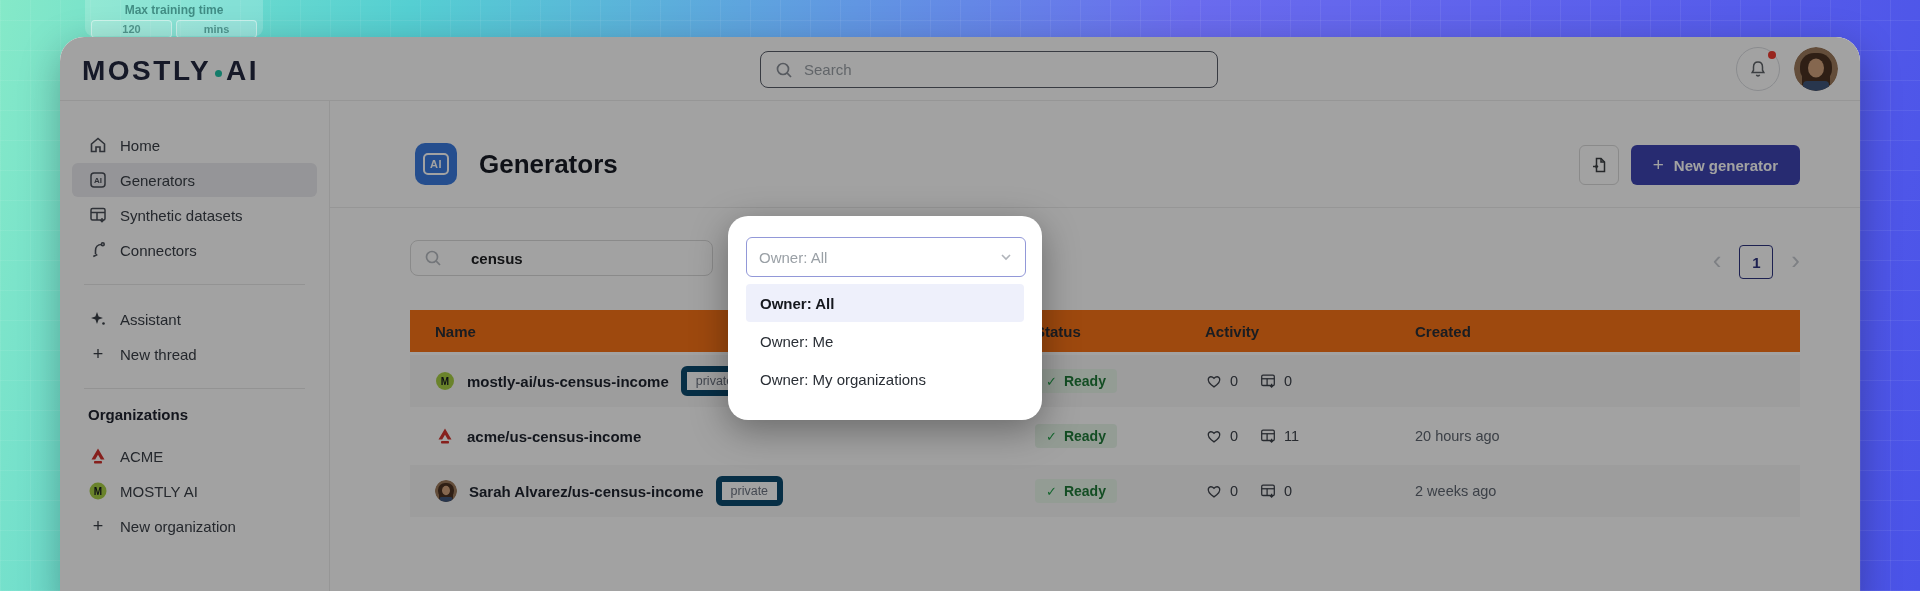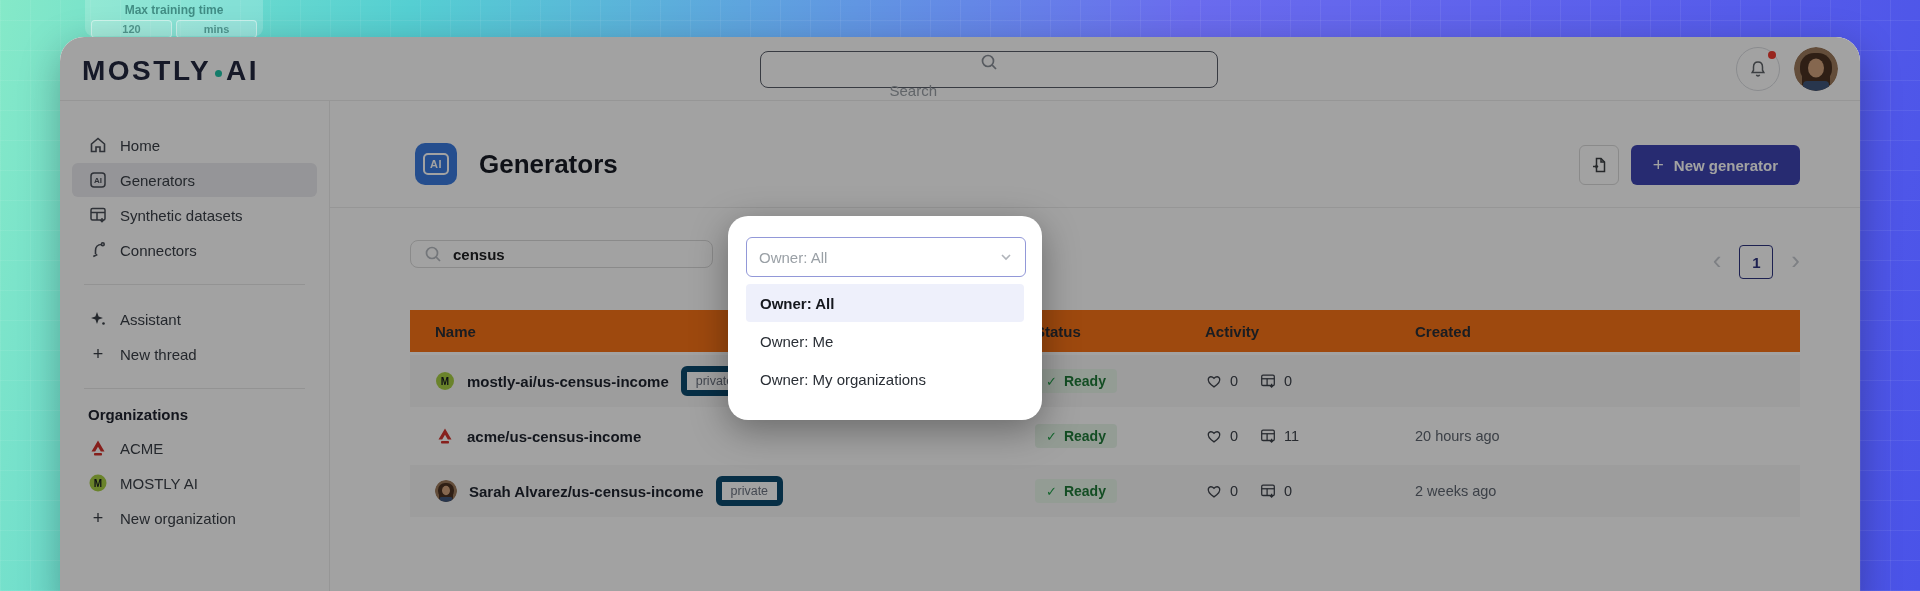--- a/index.html
+++ b/index.html
@@ -30,57 +30,57 @@
     box-shadow:0 12px 40px rgba(0,0,0,0.28);
   }
 
   
   .topbar { position:absolute; left:0; top:0; right:0; height:64px; background:#fff;
     border-bottom:1px solid #ececec; }
   .logo { position:absolute; left:22px; top:18px; display:flex; align-items:center;
     font-size:28px; font-weight:800; letter-spacing:2.5px; color:#232840; }
   .logo-dot { width:7px; height:7px; border-radius:50%; background:#1fc3a7; margin:4px 4px 0 4px; }
   .top-search { position:absolute; left:700px; top:14px; width:458px; height:37px;
-    border:1.5px solid #595e69; border-radius:8px; display:flex; align-items:center; gap:10px; padding:0 13px; background:#fff;flex-direction:column; }
+    border:1.5px solid #595e69; border-radius:8px; display:flex; align-items:center; gap:10px; padding:0 13px; background:#fff; }
   .top-search input { border:none; outline:none; flex:1; font-size:15px; color:#202124; font-family:inherit; background:transparent; }
   .top-search input::placeholder { color:#9aa0a6; }
   .top-actions { position:absolute; right:22px; top:10px; display:flex; gap:14px; align-items:center; }
   .bell-btn { position:relative; width:44px; height:44px; border-radius:50%; border:1px solid #dadce0;
     background:#fff; display:flex; align-items:center; justify-content:center; }
   .bell-dot { position:absolute; right:3px; top:3px; width:8px; height:8px; border-radius:50%; background:#ef3b30; }
   .avatar { width:44px; height:44px; border-radius:50%; overflow:hidden; }
 
   
   .sidebar { position:absolute; left:0; top:64px; width:270px; bottom:0; background:#fff;
     border-right:1px solid #ececec; padding-top:26px; }
   .side-item { display:flex; align-items:center; gap:12px; height:34px; margin:1px 12px;
     padding:0 16px; border-radius:6px; font-size:15px; color:#3b4048; cursor:pointer; }
   .side-item.selected { background:#ebebef; }
   .side-divider { border-top:1px solid #e8e8e8; margin:17px 24px; }
-  .side-header { margin:16px 12px 8px; padding:0 16px; font-size:15px; font-weight:700; color:#202430; }
+  .side-header { margin:16px 12px 16px; padding:0 16px; font-size:15px; font-weight:700; color:#202430; }
   .plus-glyph { font-size:18px; width:20px; text-align:center; color:#3b4048; line-height:20px; }
   .icon20 { width:20px; height:20px; flex:none; }
 
   
   .content { position:absolute; left:270px; top:64px; right:0; bottom:0; background:#fff; }
   .page-header { position:absolute; left:85px; top:42px; display:flex; align-items:center; gap:22px; }
   .title-icon { width:42px; height:42px; border-radius:10px; background:#3b7ce0;
     display:flex; align-items:center; justify-content:center; }
   .title-icon .chip { border:2px solid #fff; border-radius:5px; color:#fff; font-size:11px;
     font-weight:700; padding:3px 5px; letter-spacing:0.5px; }
   .page-title { font-size:26px; font-weight:700; color:#181c25; }
   .header-actions { position:absolute; right:60px; top:44px; display:flex; gap:12px; align-items:center; }
   .import-btn { width:40px; height:40px; border:1px solid #d9d9d9; border-radius:6px; background:#fff;
     display:flex; align-items:center; justify-content:center; }
   .new-gen-btn { height:40px; padding:0 22px; background:#3e45b2; color:#fff; border:none;
     border-radius:6px; font-size:15px; font-weight:600; display:flex; align-items:center; gap:10px; font-family:inherit; }
   .header-divider { position:absolute; left:0; right:0; top:106px; border-top:1px solid #ececec; }
 
-  .census-search { position:absolute; left:80px; top:139px; width:303px; height:28px;
-    border:1px solid #d9d9d9; border-radius:8px; display:flex; align-items:center; gap:10px; padding:0 12px; background:#fff; }
+  .census-search { position:absolute; left:80px; top:139px; width:303px; height:36px;
+    border:1px solid #d9d9d9; border-radius:8px; display:flex; align-items:center; gap:28px; padding:0 12px; background:#fff; }
   .census-search input { border:none; outline:none; flex:1; font-size:15px; font-weight:600; color:#202124; font-family:inherit; background:transparent; }
 
   .pagination { position:absolute; right:60px; top:139px; height:44px; display:flex; align-items:center; gap:18px; }
   .page-arrow { font-size:26px; color:#c6cad0; line-height:1; padding-bottom:4px; }
   .page-num { width:34px; height:34px; border:1px solid #2f3480; border-radius:4px; color:#2f3480;
     font-size:15px; font-weight:600; display:flex; align-items:center; justify-content:center; background:#fff; }
 
   
   .table { position:absolute; left:80px; right:60px; top:209px; }
   .t-header, .t-row { display:grid; grid-template-columns:625px 170px 210px 1fr; align-items:center; }

